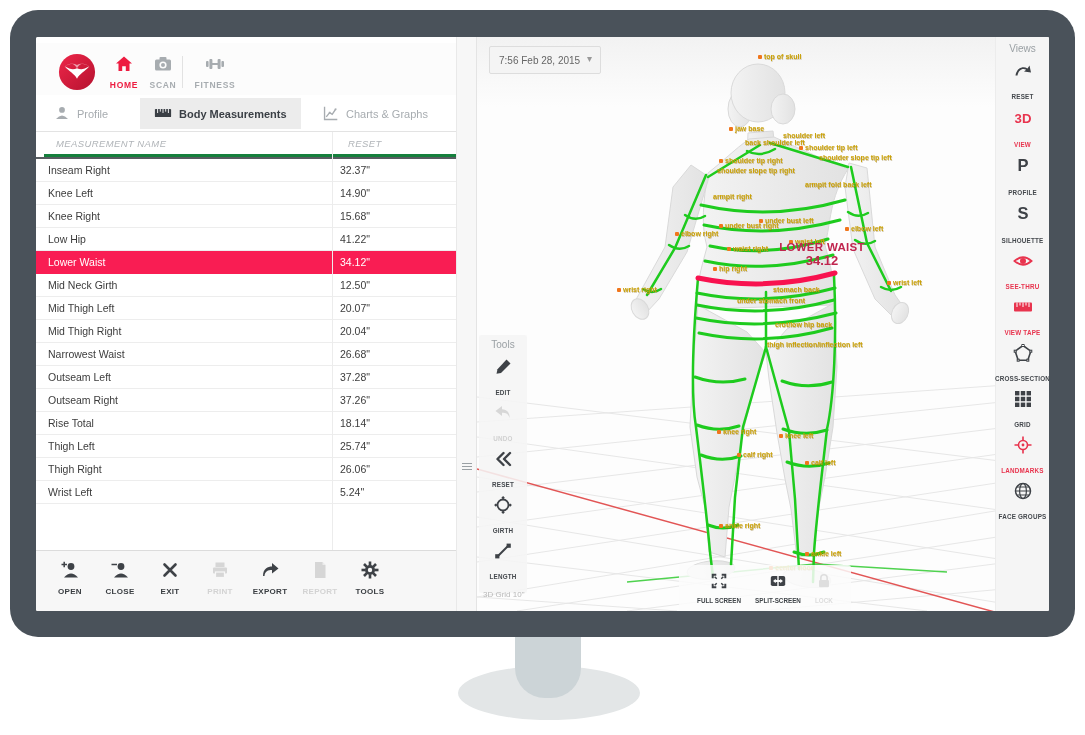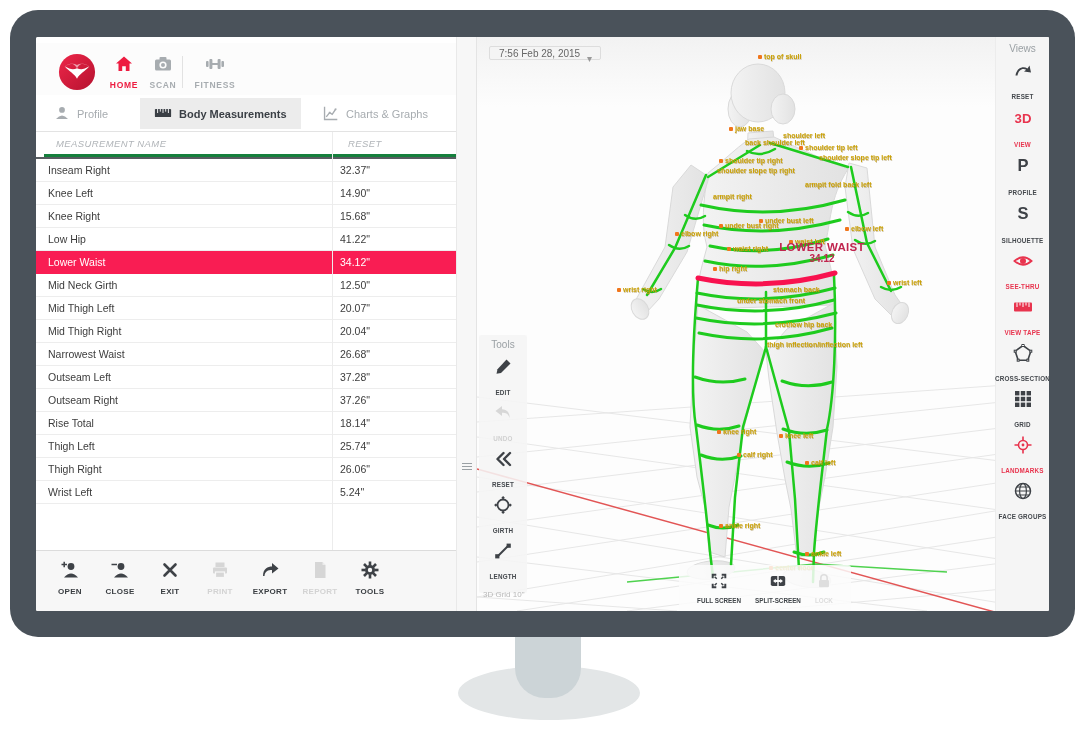--- a/index.html
+++ b/index.html
@@ -57,21 +57,21 @@
   .split-handle { position:absolute; left:5px; top:426px; width:10px; height:9px; }
   .split-handle i { display:block; height:1px; background:#9aa0a4; margin-bottom:2px; }
 
   
   .viewport { position:absolute; left:441px; top:0; width:572px; height:574px;
               background:#fdfdfd; overflow:hidden; }
   .vp-topband { position:absolute; left:0; top:0; width:572px; height:70px;
                 background:linear-gradient(#f2f2f2, rgba(242,242,242,0)); }
   svg.scene { position:absolute; left:0; top:0; }
 
-  .date-box { position:absolute; left:12px; top:9px; width:112px; height:14px; background:#f4f4f4;
+  .date-box { position:absolute; left:12px; top:9px; width:112px; height:28px; background:#f4f4f4;
               border:1px solid #ddd; border-radius:2px; font-size:10px; color:#666;
               display:flex; align-items:center; padding-left:9px; }
   .date-box .caret { position:absolute; right:8px; top:6px; color:#999; font-size:10px; }
 
   .tools-panel { position:absolute; left:2px; top:298px; width:48px; padding:4px 0 6px;
                  background:rgba(245,245,245,.88); border-radius:2px; text-align:center; }
   .panel-title { font-size:10px; color:#9aa0a4; margin-bottom:4px; }
   .side-item { display:flex; flex-direction:column; align-items:center; gap:8px; margin:7px 0; }
   .side-item .s-lab { font-size:6.3px; font-weight:bold; letter-spacing:.2px; color:#44484d; white-space:nowrap; }
   .side-item.red .s-lab { color:#e8344e; }
@@ -90,21 +90,21 @@
   .grid-label { position:absolute; left:6px; top:553px; font-size:8px; color:#b8b8b8; }
 
   .lm-layer { position:absolute; left:0; top:0; width:572px; height:574px; pointer-events:none; }
   .lm { position:absolute; font-size:7px; font-weight:bold; color:#c9a006; white-space:nowrap;
         text-shadow:.5px .5px 0 rgba(130,95,0,.35); }
   .lmdot { position:absolute; width:4px; height:4px; background:#f0761c; border-radius:1px; }
 
   .lw-label { position:absolute; left:280px; top:204px; width:130px; text-align:center;
               color:#c0254e; pointer-events:none; }
   .lw-label .l1 { font-size:11.5px; font-weight:bold; letter-spacing:.3px; }
-  .lw-label .l2 { font-size:10px; font-weight:bold; }
+  .lw-label .l2 { font-size:13px; font-weight:bold; }
 </style>
 </head>
 <body>
 
 <div class="stand-base"></div>
 <div class="stand-neck"></div>
 <div class="monitor">
 <div class="screen">
 
   <div class="left-panel">

